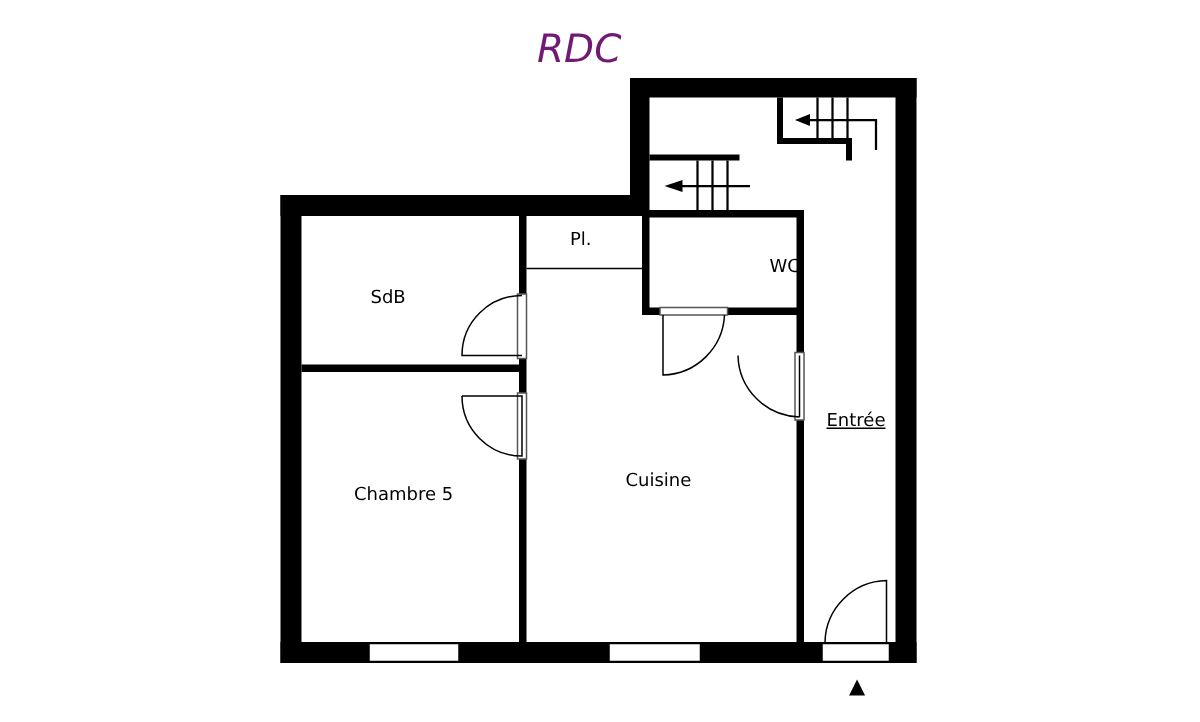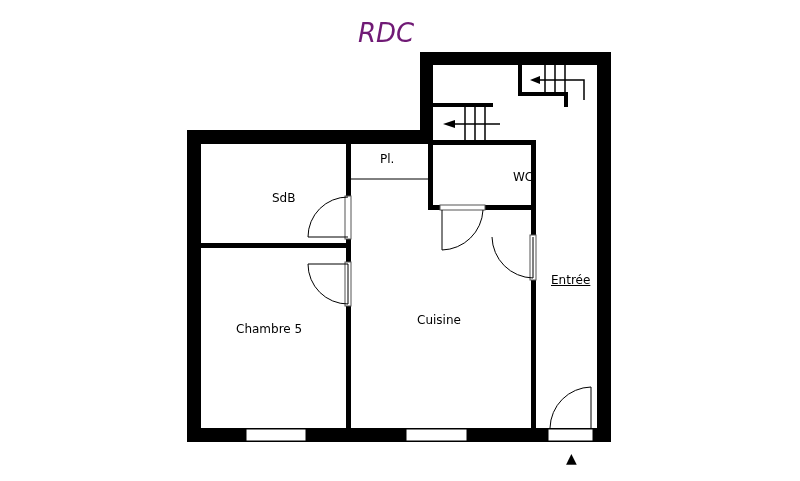--- a/index.html
+++ b/index.html
@@ -90,20 +90,20 @@
     <line class="stair-line" x1="465" y1="107" x2="465" y2="140"></line>
     <line class="stair-line" x1="475" y1="107" x2="475" y2="140"></line>
     <line class="stair-line" x1="485" y1="107" x2="485" y2="140"></line>
     <line class="stair-line" x1="452" y1="124" x2="500" y2="124"></line>
     <polygon class="wall" points="443,124 455,120 455,128"></polygon>
   </g>
 </svg>
 
 <div class="title">RDC</div>
 
-<div class="room-label" style="left:272px; top:191px;">SdB</div>
+<div class="room-label" style="left:247px; top:191px;">SdB</div>
 <div class="room-label" style="left:380px; top:152px;">Pl.</div>
 <div class="room-label" style="left:469px; top:170px;margin-left:44px;">WC</div>
 <div class="room-label" style="left:236px; top:322px;">Chambre 5</div>
 <div class="room-label" style="left:417px; top:313px;text-align:right;">Cuisine</div>
 <div class="room-label" style="left:551px; top:273px;text-decoration:underline;">Entrée</div>
 
 <div class="room-label" style="left:566px; top:450px; font-size:14px;">▲</div>
 
 </body></html>

